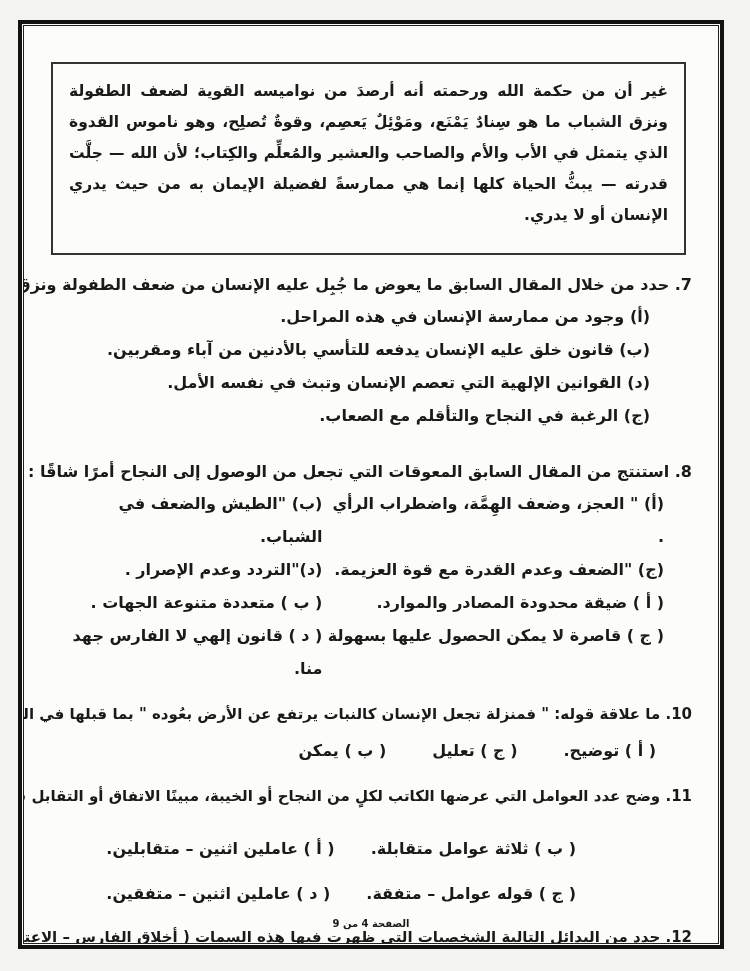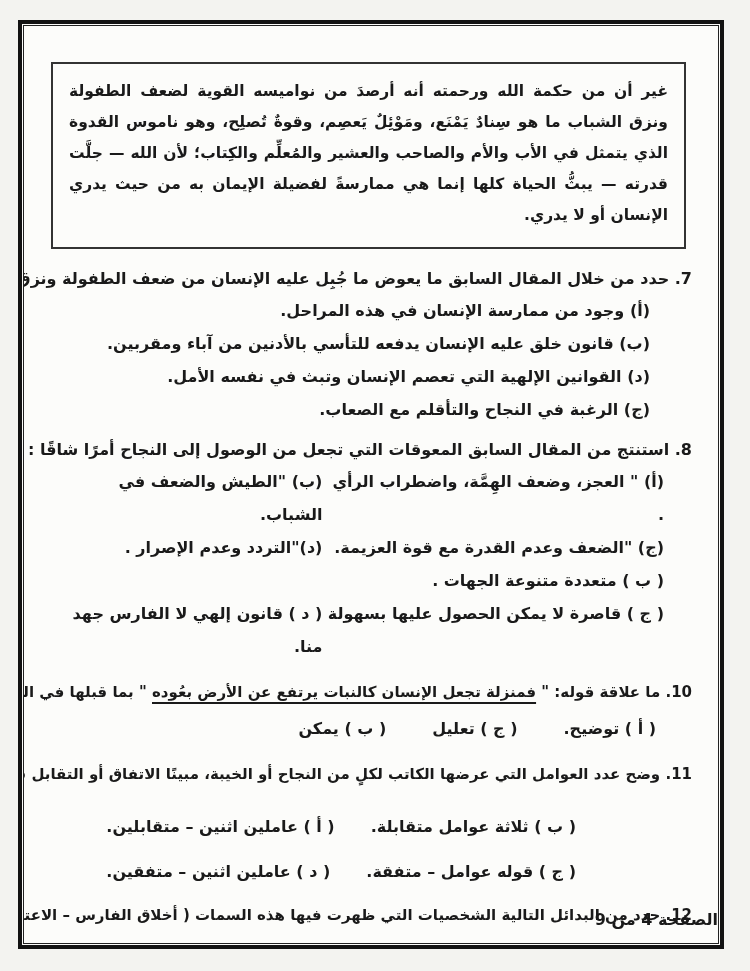--- a/index.html
+++ b/index.html
@@ -21,47 +21,47 @@
   .sheet-inner {
     position: absolute; inset: 1px;
     border: 1px solid #222;
     direction: rtl;
     font-weight: 700;
     overflow: hidden;
   }
   .passage-box {
     margin: 36px 32px 0 27px;
     border: 2px solid #333;
-    padding: 12px 16px 16px;
+    padding: 12px 16px 22px;
     font-size: 15.5px;
     line-height: 31px;
     text-align: justify;
   }
   .qa { padding: 0 26px 0 30px; font-size: 16px; }
   .q-title { margin-top: 12px; line-height: 31px; white-space: nowrap; }
   .q-title.long { font-size: 15px; }
   .stack-opt { padding-right: 42px; line-height: 33px; }
   .opt-row { display: flex; padding-right: 28px; line-height: 33px; }
   .opt-row .cell-r { width: 56%; }
   .opt-row .cell-l { width: 44%; }
   .q10-row { display: flex; padding-right: 36px; gap: 46px; line-height: 33px; margin-top: 4px; }
   .q11-row { display: flex; padding-right: 116px; gap: 36px; line-height: 33px; margin-top: 12px; }
   .q11-row.first { margin-top: 20px; }
   .q12-l1 { margin-top: 12px; line-height: 31px; white-space: nowrap; font-size: 15px; }
   .q12-l2 { margin-top: 6px; line-height: 31px; text-align: center; margin-left: 0; padding-right: 90px; }
   .underline {
-    text-decoration: underline;
     text-underline-offset: 5px;
     text-decoration-thickness: 1.5px;
   }
   .footer {
     position: absolute; bottom: 14px; left: 0; right: 0;
-    font-size: 16px;
+    text-align: center;
+    font-size: 10px;
   }
-  .mt8 { margin-top: 8px; }
+  .mt8 { margin-top: 24px; }
   .mt14 { margin-top: 14px; }
 </style>
 </head>
 <body>
 
 <div class="sheet-frame">
   <div class="sheet-inner">
 
     <div class="passage-box">
       <span>غير أن من حكمة الله ورحمته أنه أرصدَ من نواميسه القوية لضعف الطفولة ونزق الشباب ما هو سِنادٌ يَمْنَع، ومَوْئِلٌ يَعصِم، وقوةٌ تُصلِح، وهو ناموس القدوة الذي يتمثل في الأب والأم والصاحب والعشير والمُعلِّم والكِتاب؛ لأن الله — جلَّت قدرته — يبثُّ الحياة كلها إنما هي ممارسةً لفضيلة الإيمان به من حيث يدري الإنسان أو لا يدري.</span>
@@ -84,20 +84,21 @@
           <div class="cell-l">(ب) "الطيش والضعف في الشباب.</div>
         </div>
         <div class="opt-row">
           <div class="cell-r">(ج) "الضعف وعدم القدرة مع قوة العزيمة.</div>
           <div class="cell-l">(د)"التردد وعدم الإصرار .</div>
         </div>
       </div>
 
       <div>
         <div class="opt-row">
+          <div class="cell-r">( أ ) ضيقة محدودة المصادر والموارد.</div>
           <div class="cell-l">( ب ) متعددة متنوعة الجهات .</div>
         </div>
         <div class="opt-row">
           <div class="cell-r">( ج ) قاصرة لا يمكن الحصول عليها بسهولة</div>
           <div class="cell-l">( د ) قانون إلهي لا الفارس جهد منا.</div>
         </div>
       </div>
 
       <div>
         <div class="q-title long mt14"><span>10.   ما علاقة قوله: " </span><span class="underline">فمنزلة تجعل الإنسان كالنبات يرتفع عن الأرض بعُوده</span><span> " بما قبلها في الفقرة الثالثة:</span></div>

